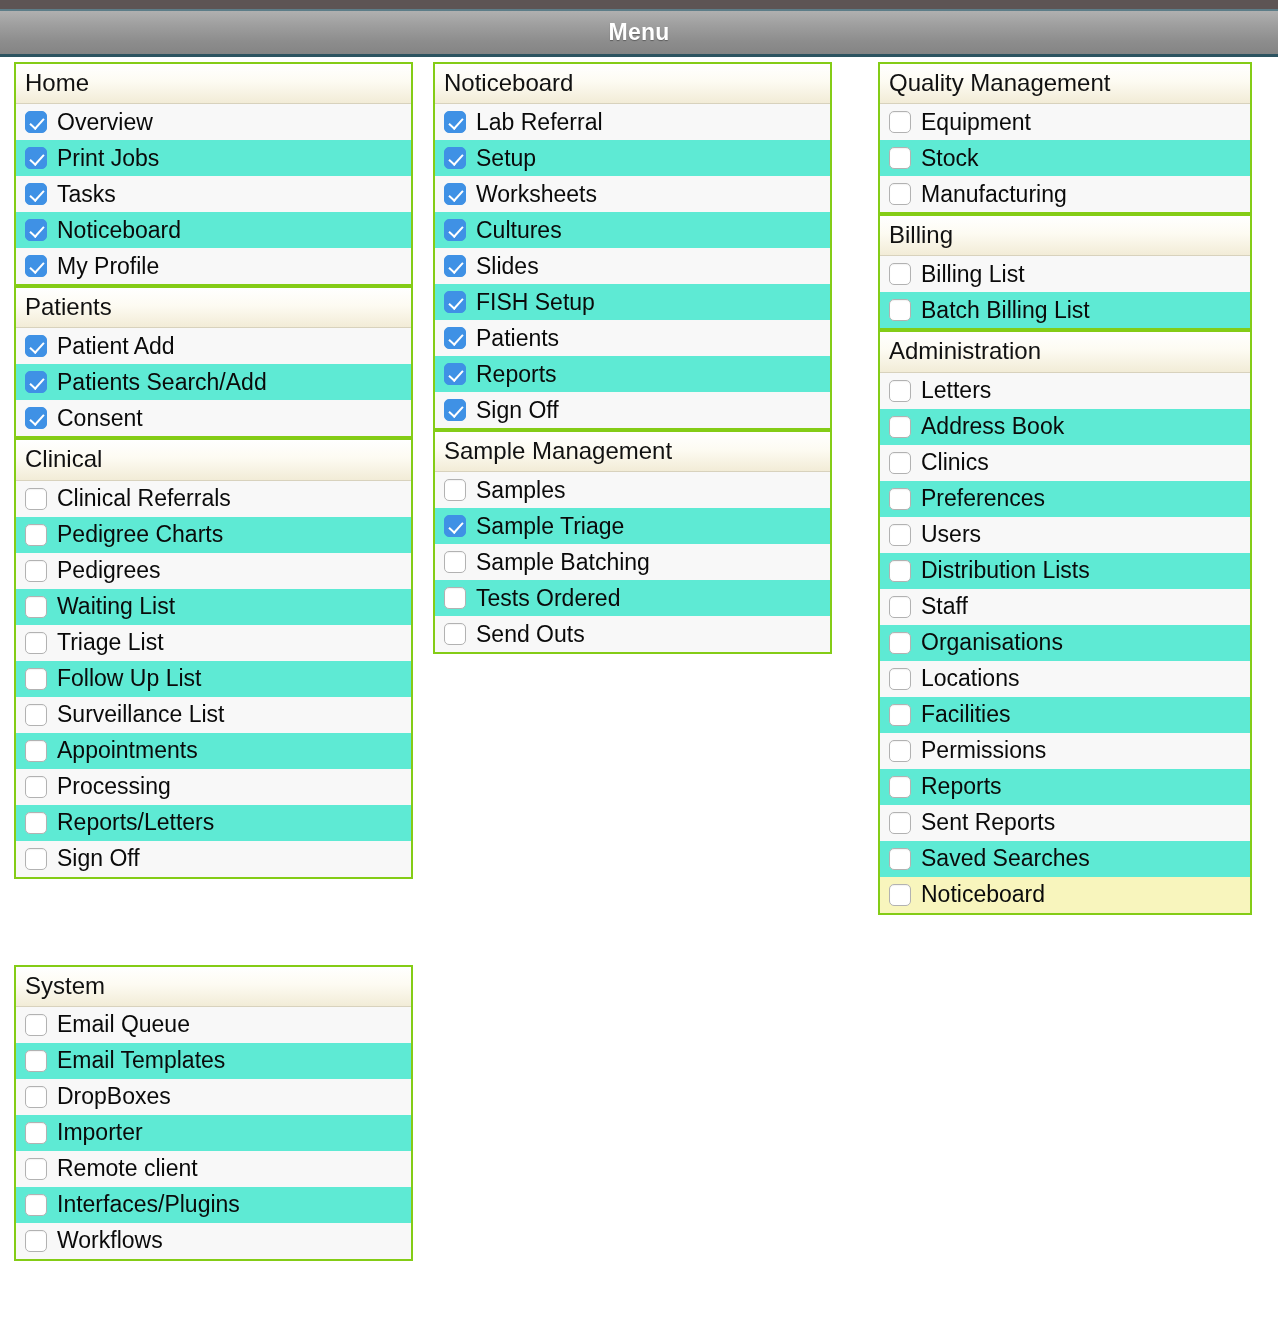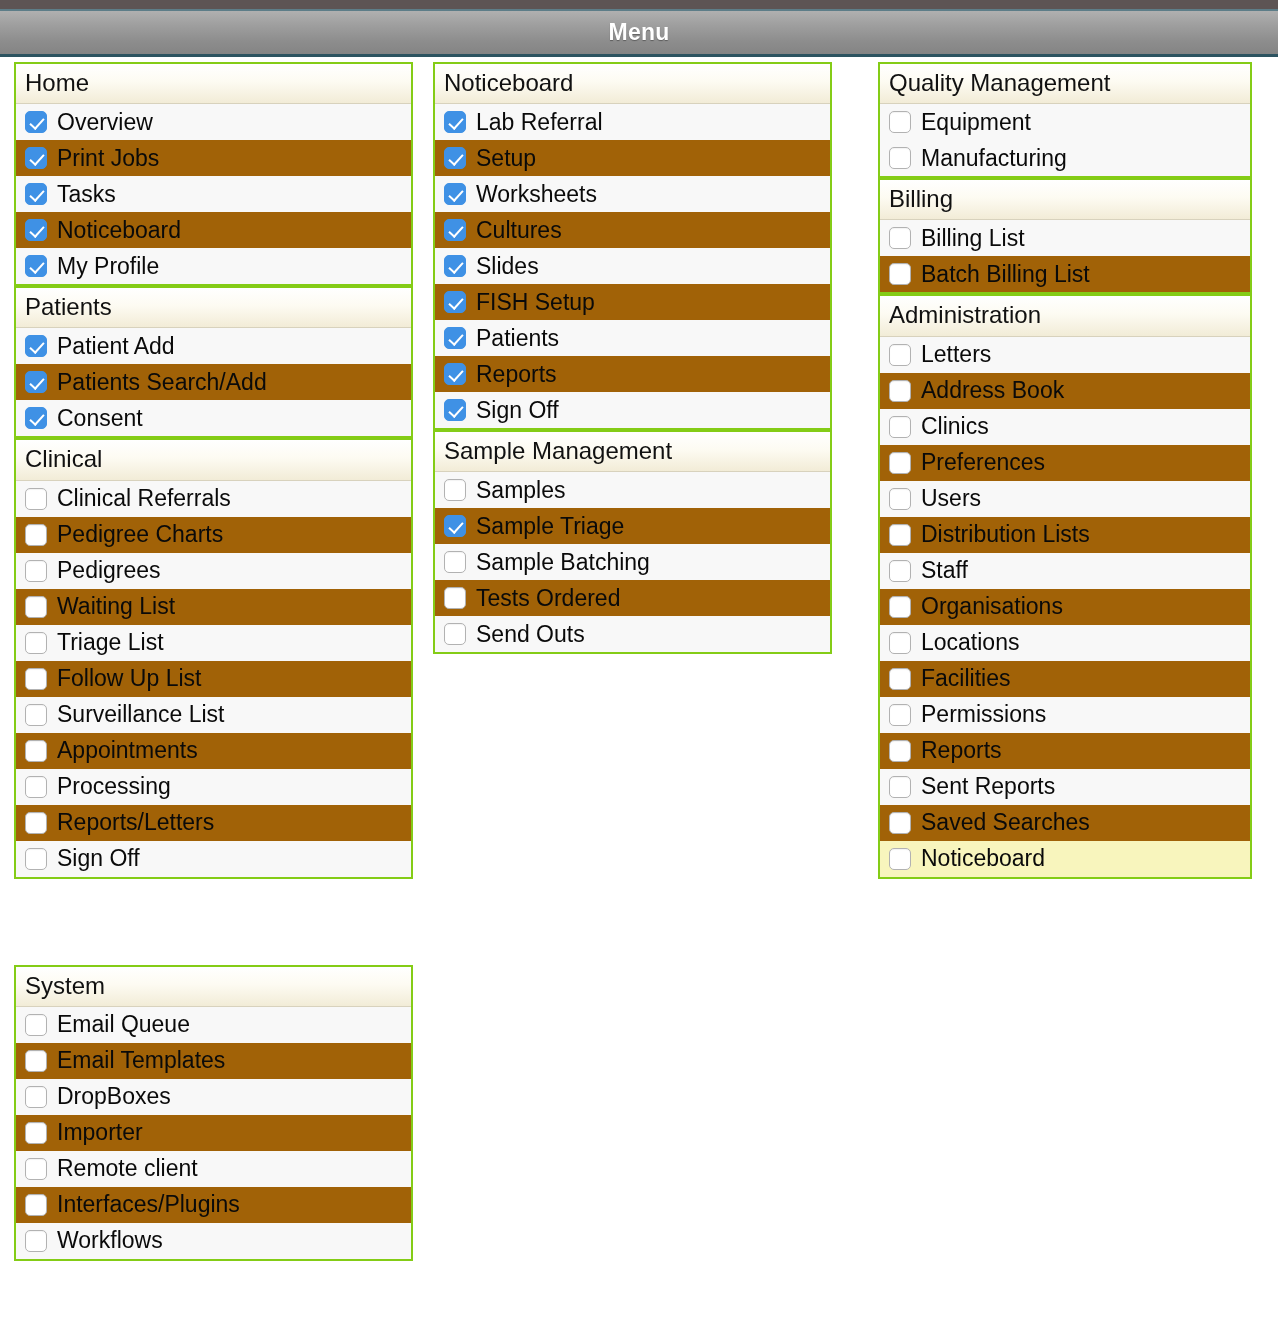--- a/index.html
+++ b/index.html
@@ -78,21 +78,21 @@
 
   .rows { display: block; border-radius: 7px; }
 
   .row {
     display: flex;
     align-items: center;
     height: 36px;
     padding-left: 9px;
     background: #f8f8f8;
   }
-  .row.alt { background: #a16207; }
+  .row.alt { background: #5eead4; }
   .row.highlight { background: #f8f5bd; }
 
   .row-label {
     font-size: 23px;
     color: #0a0a0a;
     line-height: 1;
     margin-left: 10px;
     white-space: nowrap;
   }
 
@@ -333,20 +333,24 @@
         </div>
       </div>
       <div class="col col-3">
         <div class="panel">
           <div class="panel-header">Quality Management</div>
           <div class="rows">
             <div class="row">
               <span class="cb off"></span>
               <span class="row-label">Equipment</span>
             </div>
+            <div class="row alt">
+              <span class="cb off"></span>
+              <span class="row-label">Stock</span>
+            </div>
             <div class="row">
               <span class="cb off"></span>
               <span class="row-label">Manufacturing</span>
             </div>
           </div>
         </div>
         <div class="panel">
           <div class="panel-header">Billing</div>
           <div class="rows">
             <div class="row">

